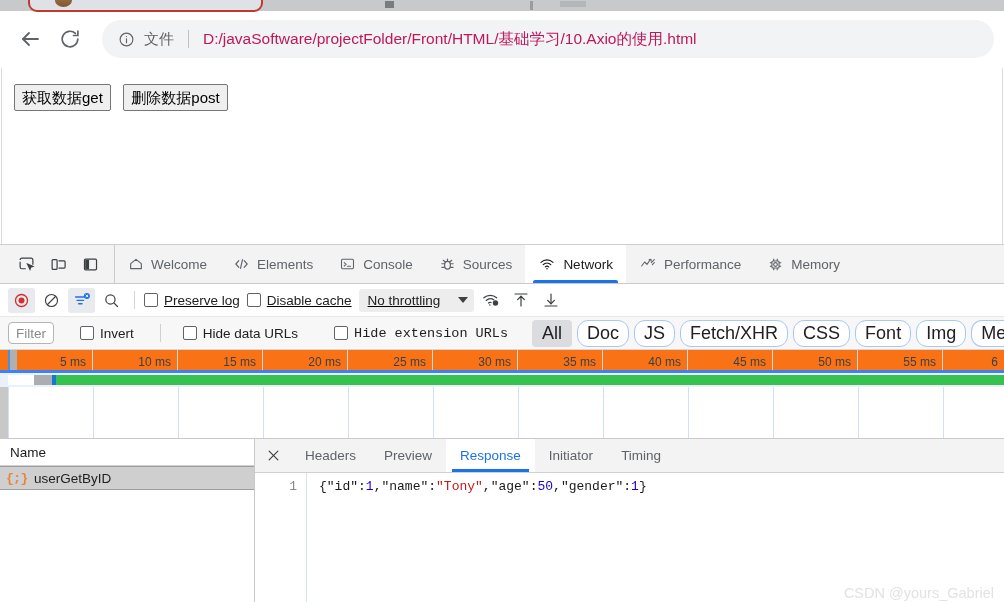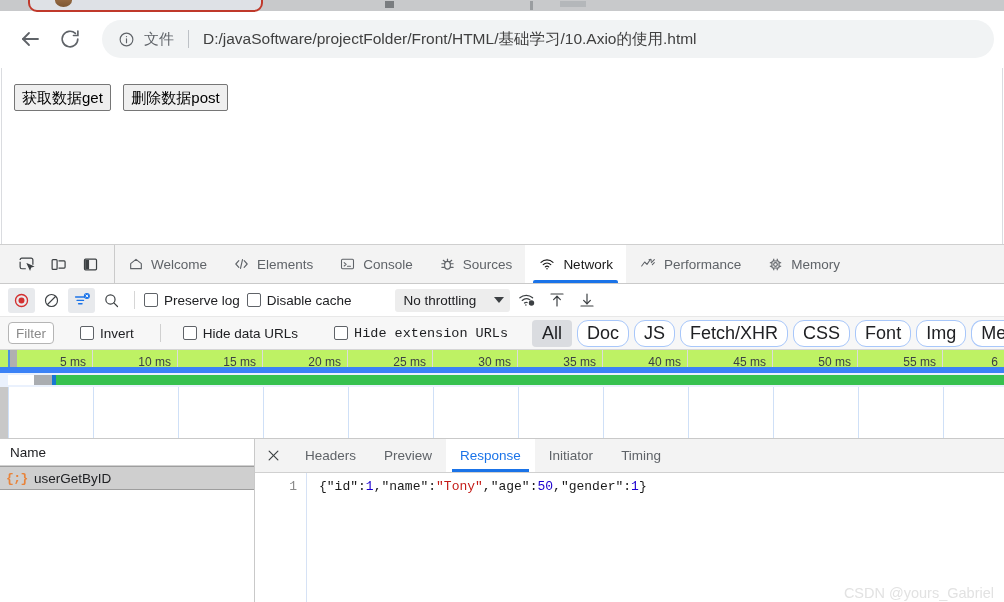--- a/index.html
+++ b/index.html
@@ -50,21 +50,21 @@
     background: #f1f3f4; border-radius: 19px;
     display: flex; align-items: center; padding: 0 16px;
     font-size: 15.5px; color: #202124; overflow: hidden; white-space: nowrap;
   }
   .omni-info { width: 17px; height: 17px; flex: none; margin-right: 9px; color: #5f6368; }
   .omni-scheme { color: #5f6368; font-size: 15px; flex: none; }
   .omni-sep {
     width: 1px; height: 18px; background: #bdc1c6;
     margin: 0 14px; flex: none;
   }
-  .omni-url { color: #404040; font-size: 15.5px; overflow: hidden; text-overflow: clip; }
+  .omni-url { color: #be185d; font-size: 15.5px; overflow: hidden; text-overflow: clip; }
 
   
   .page-viewport {
     height: 176px; background: #ffffff;
     border: 1px solid #dadce0; border-top: none;
     border-bottom: none; margin: 0 1px;
     position: relative; padding: 16px 12px;
   }
   .page-btn {
     font-family: "Liberation Sans", sans-serif;
@@ -110,41 +110,42 @@
   .dt-tab.active::after {
     content: ""; position: absolute; left: 8px; right: 8px; bottom: 0;
     height: 3px; background: #1a73e8; border-radius: 2px 2px 0 0;
   }
 
   .dt-netbar {
     height: 33px; background: #ffffff;
     display: flex; align-items: center; gap: 3px;
     padding: 0 8px; flex: none;
     border-bottom: 1px solid #e8e8e8;
+    text-decoration: underline;
   }
   .nb-btn {
     width: 27px; height: 25px; border-radius: 3px;
     display: flex; align-items: center; justify-content: center;
     color: #3c4043; position: relative; flex: none;
   }
   .nb-btn.toggled { background: #e8eaed; }
   .nb-sep { width: 1px; height: 18px; background: #d6d6d6; margin: 0 6px; flex: none; }
   .nb-check {
     display: flex; align-items: center; gap: 6px;
     font-size: 13.5px; color: #202124; white-space: nowrap; margin-right: 4px;
   }
   .cbox {
     width: 14px; height: 14px; border: 1.4px solid #5f6368;
     border-radius: 2px; background: #fff; flex: none;
   }
   .nb-throttle {
     background: #ededed; border-radius: 3px;
     height: 23px; display: flex; align-items: center;
     padding: 0 6px 0 9px; gap: 18px;
-    font-size: 13.5px; color: #202124; white-space: nowrap; margin-left: 36px;
+    font-size: 13.5px; color: #202124; white-space: nowrap;
   }
   .caret-down {
     width: 0; height: 0; border-left: 5px solid transparent;
     border-right: 5px solid transparent; border-top: 6px solid #3c4043;
   }
 
   .dt-filterbar {
     height: 33px; background: #f7f7f7;
     display: flex; align-items: center; gap: 12px;
     padding: 0 8px; flex: none;
@@ -167,22 +168,22 @@
   .chip.all {
     border-color: transparent; background: #dadce0;
     border-radius: 4px; padding: 2px 9px;
   }
   .chip.clipped { border-right: none; border-radius: 11px 0 0 11px; }
 
   
   .dt-overview { flex: none; background: #fff; }
   .tl-ruler {
     height: 23px; position: relative;
-    border-bottom: 6px solid #3b82f6;
-    background: #bef264; overflow: hidden;
+    border-bottom: 3px solid #3b82f6;
+    background: #f97316; overflow: hidden;
   }
   .tl-handle {
     position: absolute; left: 8px; top: 0; width: 9px; height: 23px;
     background: #b0b0b0; border-left: 2px solid #4a90e2;
   }
   .tl-tick {
     position: absolute; top: 0; height: 23px;
     border-right: 1px solid #dcdcdc;
     font-size: 12px; color: #3c4043;
     display: flex; align-items: center; justify-content: flex-end;

